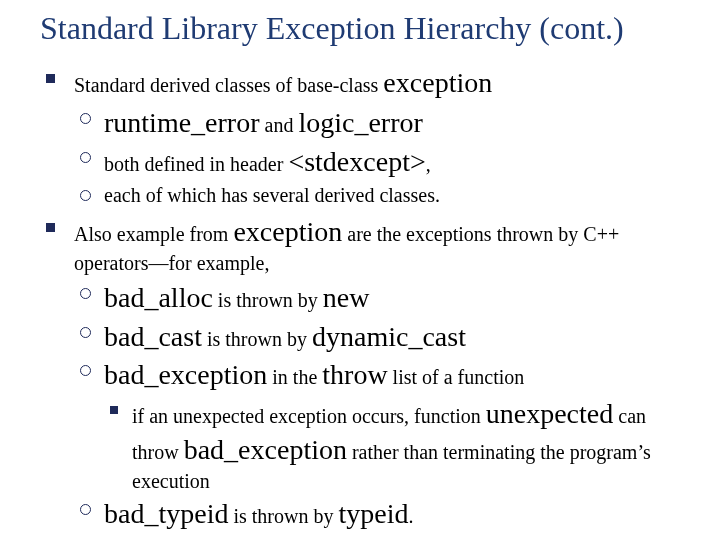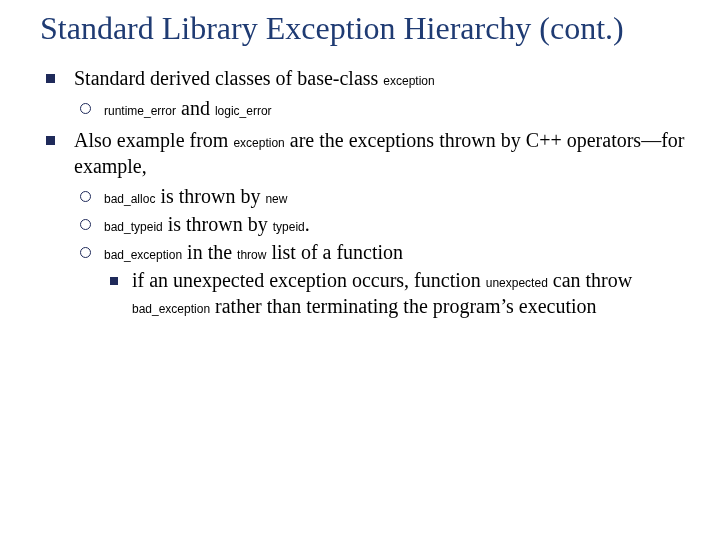--- a/index.html
+++ b/index.html
@@ -83,56 +83,65 @@
   ul.lvl3 > li::before {
     content: "";
     position: absolute;
     left: 6px;
     top: 10px;
     width: 8px;
     height: 8px;
     background: #1f2a5a;
   }
   .code {
-    font-family: Liberation Sans, sans-serif;
-    font-size: 12px;
+    font-family: Liberation Serif, serif;
+    font-size: 28px;
   }
 </style>
 </head>
 <body>
 
 <div class="slide">
 
   <h1 class="title">Standard Library Exception Hierarchy (cont.)</h1>
 
   <ul class="lvl1">
 
     <li>
       <span>Standard derived classes of base-class </span><span class="code">exception</span>
       <ul class="lvl2">
         <li>
           <span class="code">runtime_error</span><span> and </span><span class="code">logic_error</span>
         </li>
+        <li>
+          <span>both defined in header </span><span class="code">&lt;stdexcept&gt;</span><span>,</span>
+        </li>
+        <li>
+          <span>each of which has several derived classes.</span>
+        </li>
       </ul>
     </li>
 
     <li>
       <span>Also example from </span><span class="code">exception</span><span> are the exceptions thrown by C++ operators—for example,</span>
       <ul class="lvl2">
         <li>
           <span class="code">bad_alloc</span><span> is thrown by </span><span class="code">new</span>
         </li>
         <li>
-          <span class="code">bad_typeid</span><span> is thrown by </span><span class="code">typeid</span><span>.</span>
+          <span class="code">bad_cast</span><span> is thrown by </span><span class="code">dynamic_cast</span>
         </li>
         <li>
           <span class="code">bad_exception</span><span> in the </span><span class="code">throw</span><span> list of a function</span>
           <ul class="lvl3">
             <li>
               <span>if an unexpected exception occurs, function </span><span class="code">unexpected</span><span> can throw </span><span class="code">bad_exception</span><span> rather than terminating the program’s execution</span>
             </li>
           </ul>
         </li>
+        <li>
+          <span class="code">bad_typeid</span><span> is thrown by </span><span class="code">typeid</span><span>.</span>
+        </li>
       </ul>
     </li>
 
   </ul>
 </div>
 
 </body></html>

